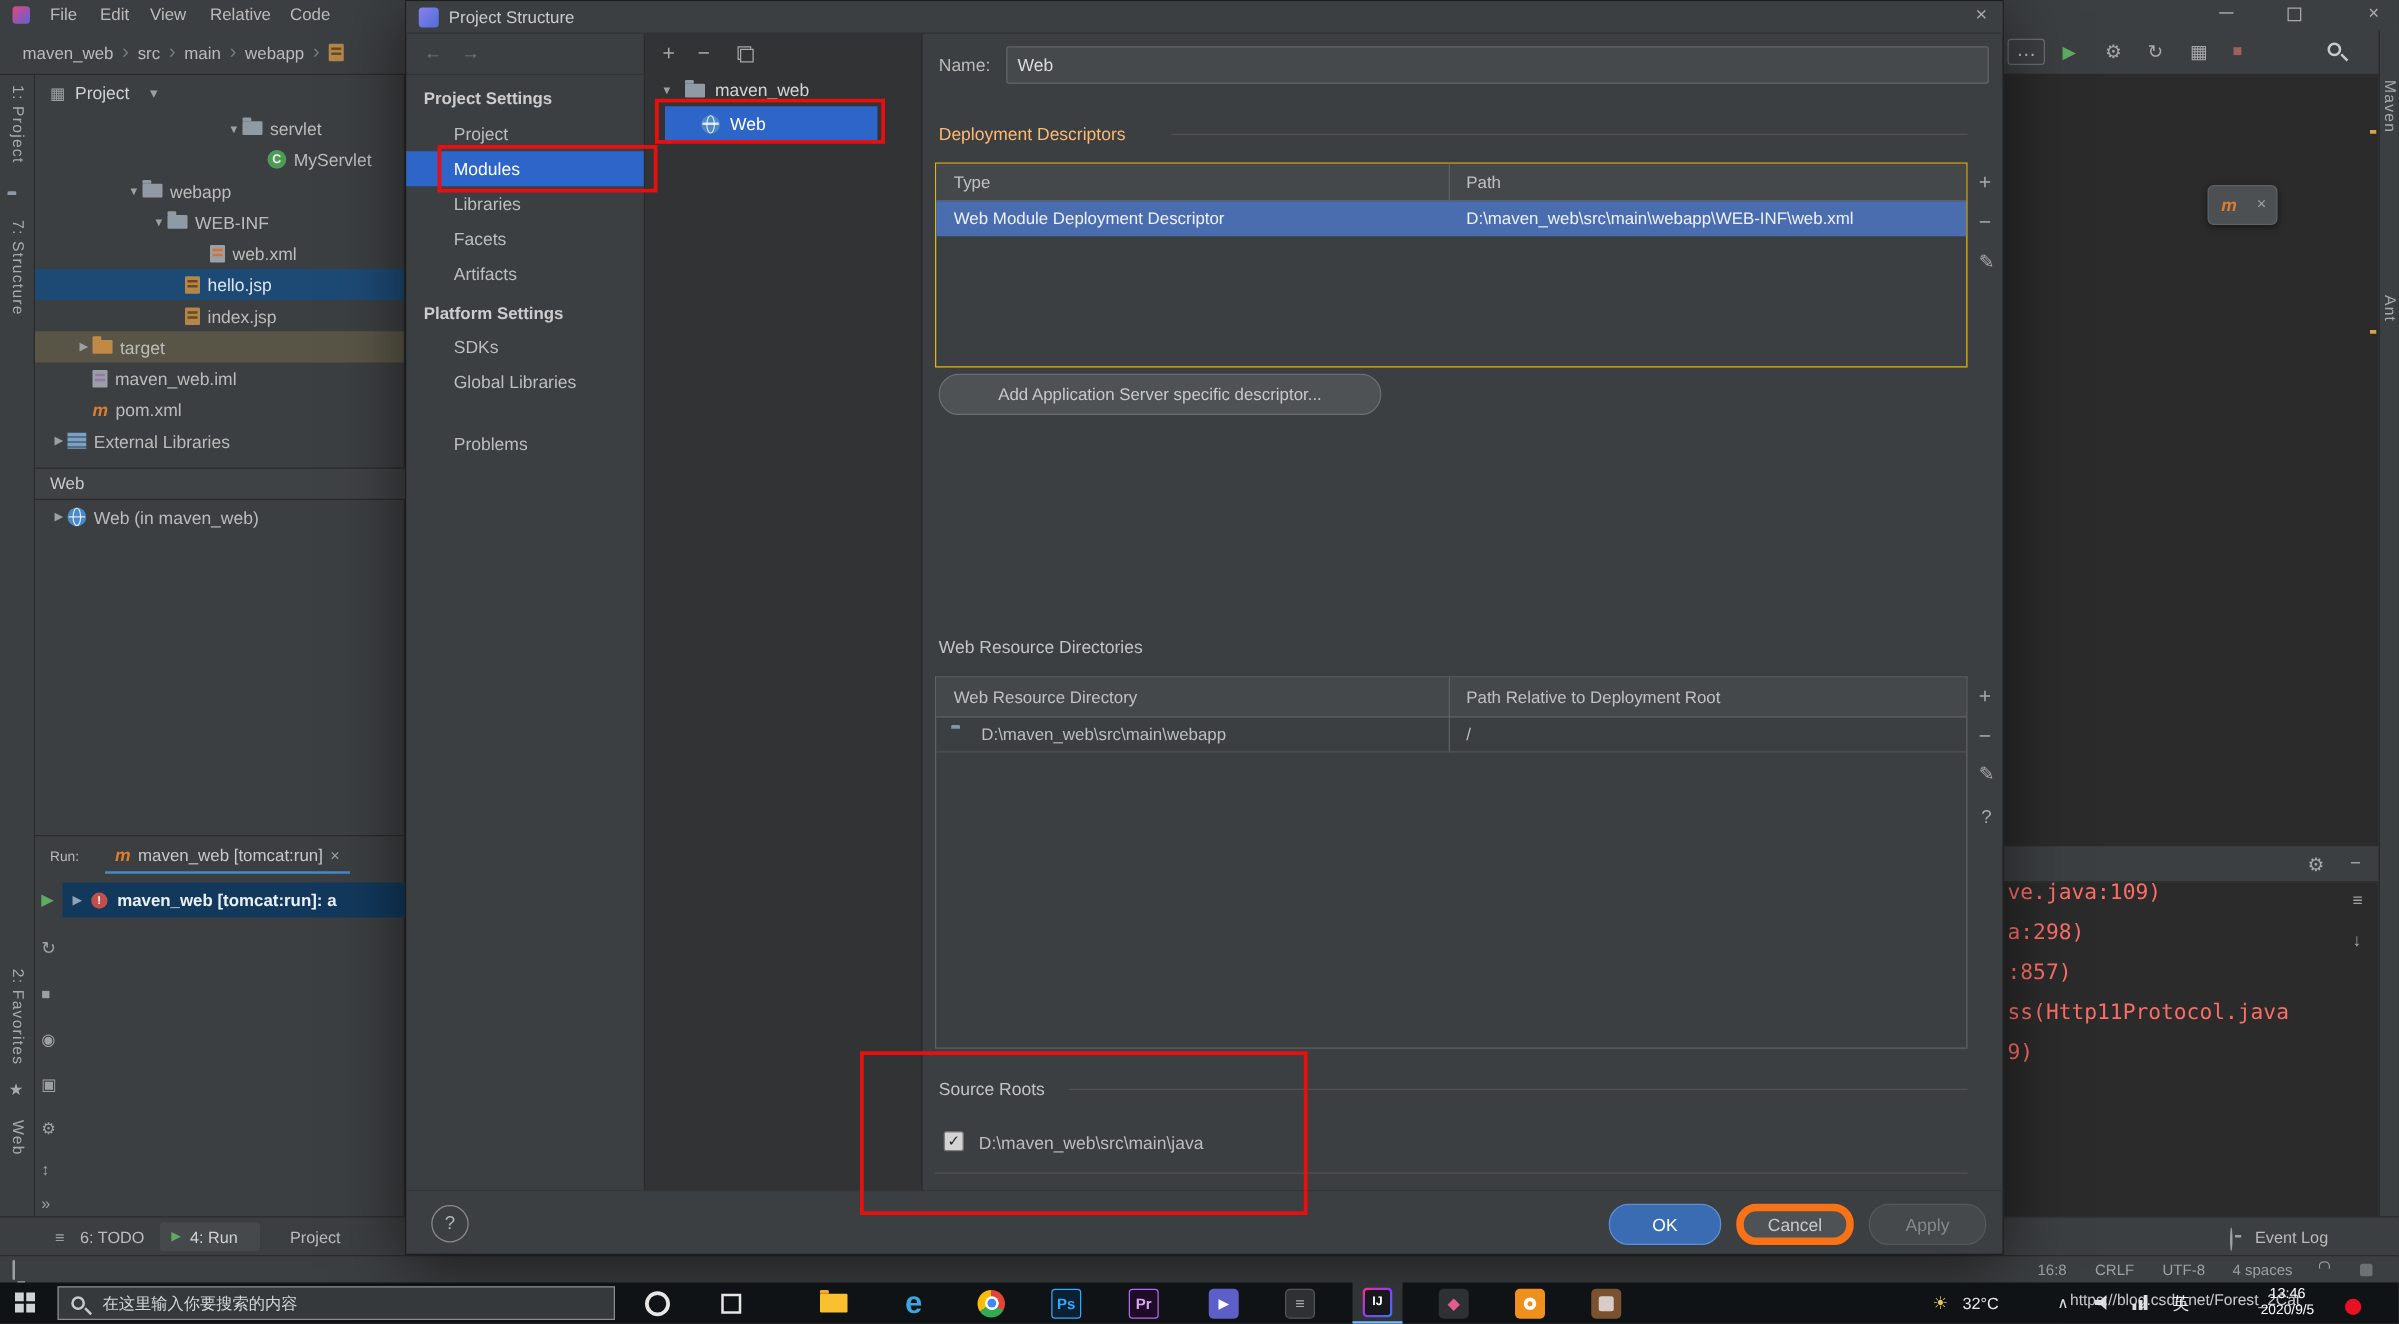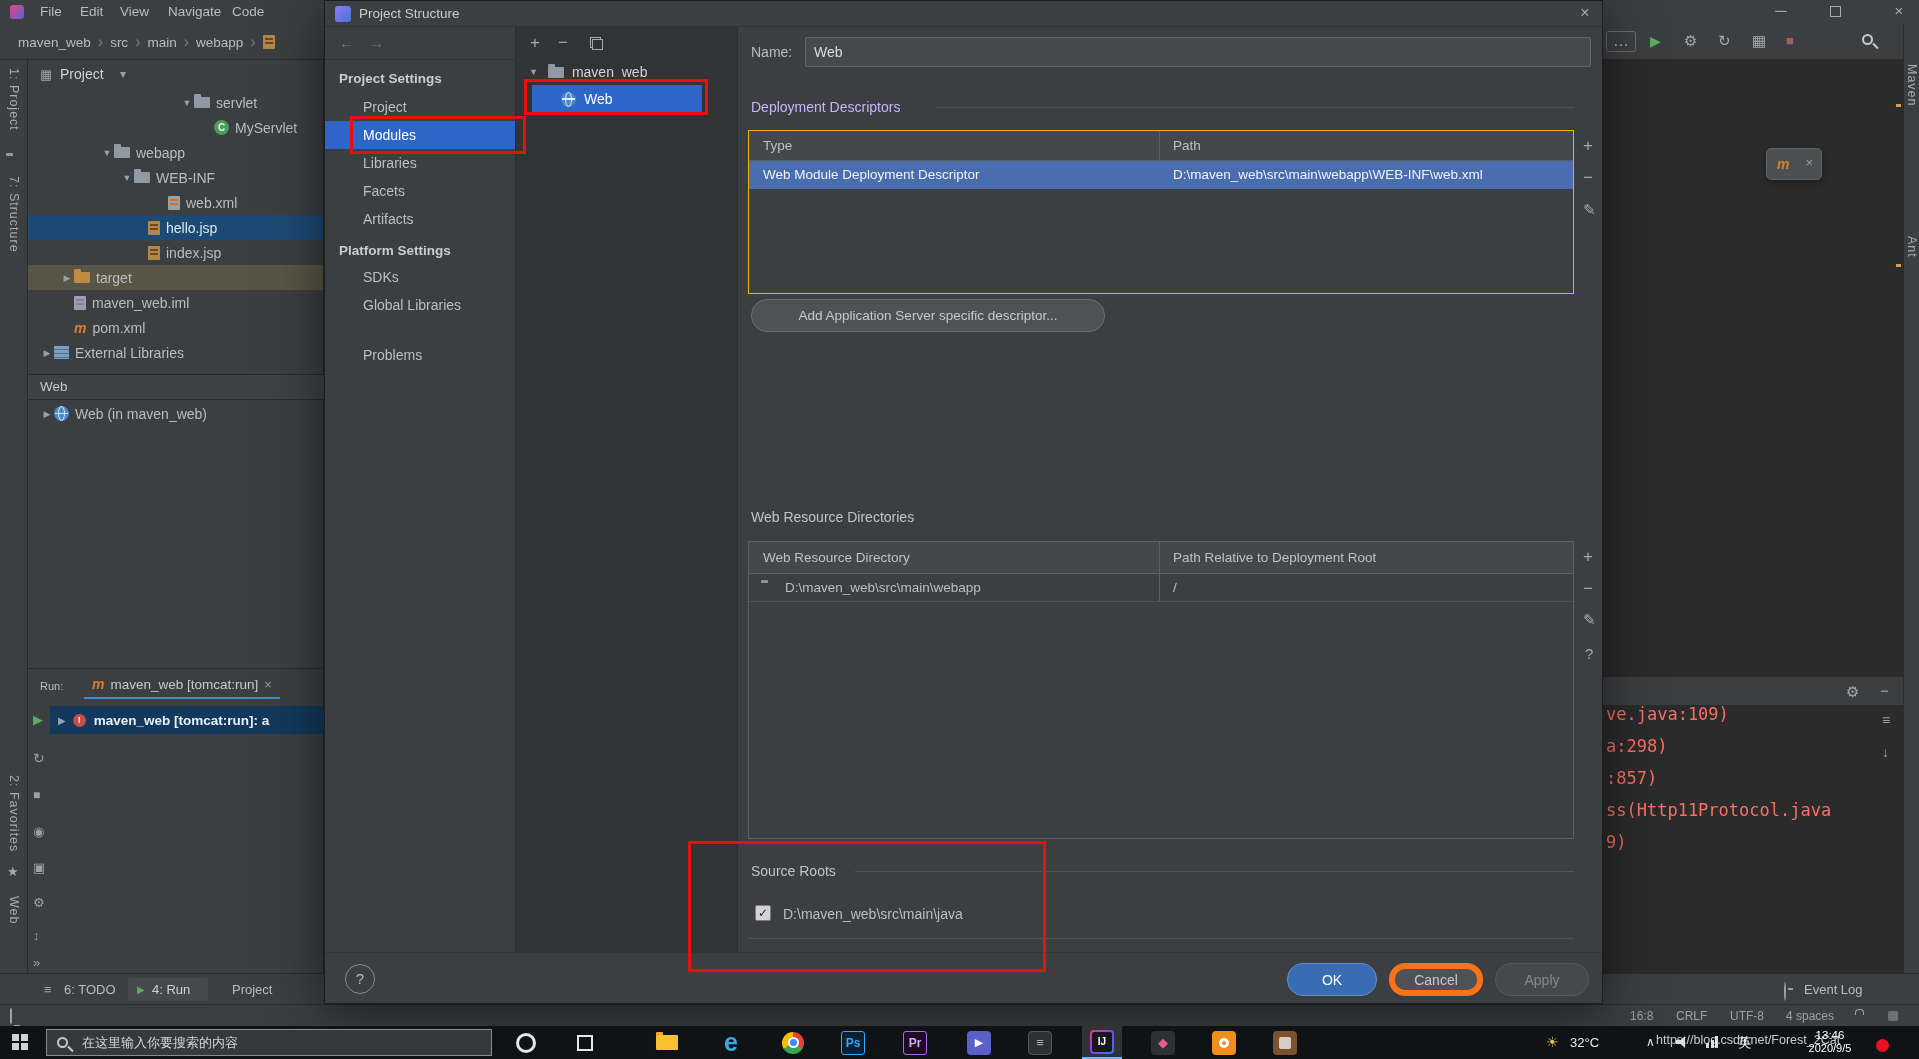--- a/index.html
+++ b/index.html
@@ -65,21 +65,21 @@
 </head>
 <body>
 
 <div id="stage">
 
   <div class="abs" style="left:0;top:0;width:1919px;height:24px;background:#3c3f41">
     <span class="abs" style="left:10px;top:5px;width:14px;height:14px;border-radius:3px;background:linear-gradient(135deg,#e3467c,#5a63d8)"></span>
     <span class="abs txt menuitem" style="left:34px">File</span>
     <span class="abs txt menuitem" style="left:74px">Edit</span>
     <span class="abs txt menuitem" style="left:114px">View</span>
-    <span class="abs txt menuitem" style="left:162px">Navigate</span>
+    <span class="abs txt menuitem" style="left:162px">Relative</span>
     <span class="abs txt menuitem" style="left:226px">Code</span>
     <span class="abs" style="left:1764px;top:0;width:34px;height:24px;text-align:center;line-height:22px;color:#aaa">─</span>
     <span class="abs" style="left:1830px;top:6px;width:11px;height:11px;border:1.5px solid #aaa"></span>
     <span class="abs" style="left:1884px;top:0;width:30px;height:24px;text-align:center;line-height:22px;font-size:15px;color:#aaa">×</span>
   </div>
 
   <div class="abs" style="left:0;top:24px;width:1919px;height:36px;background:#3c3f41;border-bottom:1px solid #2b2b2b">
     <div class="abs" style="left:18px;top:0;height:36px;display:flex;align-items:center;gap:7px">
       <span class="txt" style="font-size:13.5px">maven_web</span>
       <span style="color:#787a7c">›</span>
@@ -288,21 +288,21 @@
     <div class="abs" style="left:207px;top:84px;width:170px;height:28px;background:#2d65c8;display:flex;align-items:center">
       <span class="globe" style="margin-left:29px"></span>
       <span class="txt" style="margin-left:8px;font-size:14px;color:#ffffff">Web</span>
     </div>
 
     <span class="abs txt" style="left:426px;top:36px;line-height:30px;font-size:14px">Name:</span>
     <div class="abs" style="left:480px;top:36px;width:786px;height:30px;background:#45494b;border:1px solid #646464;border-radius:2px">
       <span class="abs txt" style="left:8px;top:0;line-height:28px;font-size:14px;color:#dcdcdc">Web</span>
     </div>
 
-    <span class="abs txt" style="left:426px;top:98px;font-size:14px;color:#c4b5fd">Deployment Descriptors</span>
+    <span class="abs txt" style="left:426px;top:98px;font-size:14px;color:#fdba74">Deployment Descriptors</span>
     <div class="sepline" style="left:612px;top:106px;width:637px"></div>
     <div class="abs" style="left:423px;top:129px;width:826px;height:164px;border:1px solid #eab308;background:#3c3f41">
       <div class="abs" style="left:0;top:0;width:824px;height:30px;background:#45484a;border-bottom:1px solid #5e6163"></div>
       <span class="abs thead" style="left:14px;top:0;line-height:30px">Type</span>
       <span class="abs thead" style="left:424px;top:0;line-height:30px">Path</span>
       <div class="abs" style="left:410px;top:0;width:1px;height:58px;background:#5e6163"></div>
       <div class="abs" style="left:0;top:30px;width:824px;height:28px;background:#4a6db0">
         <span class="abs tcell" style="left:14px;top:0;line-height:28px;color:#eef2f6">Web Module Deployment Descriptor</span>
         <span class="abs tcell" style="left:424px;top:0;line-height:28px;color:#eef2f6">D:\maven_web\src\main\webapp\WEB-INF\web.xml</span>
       </div>

